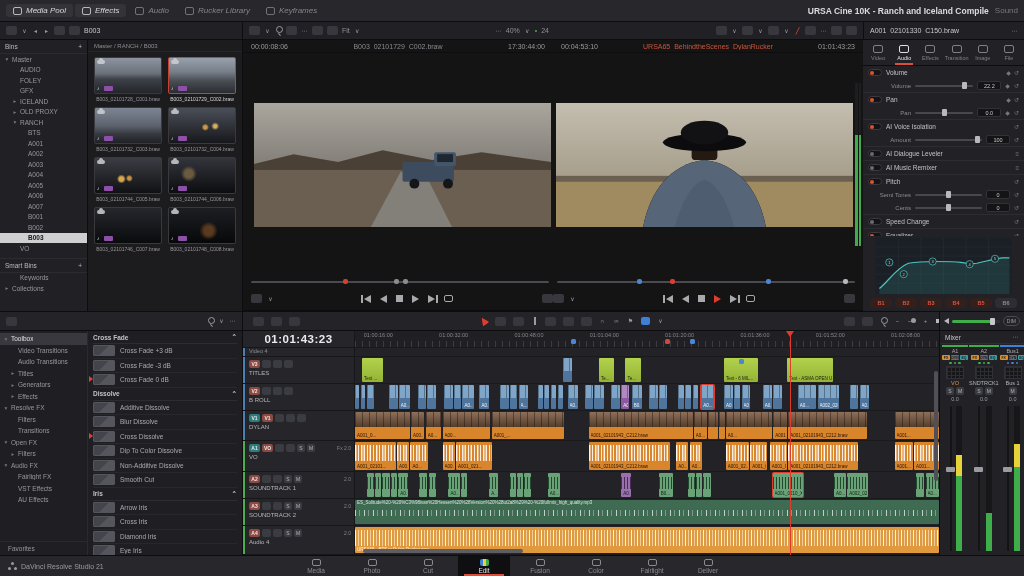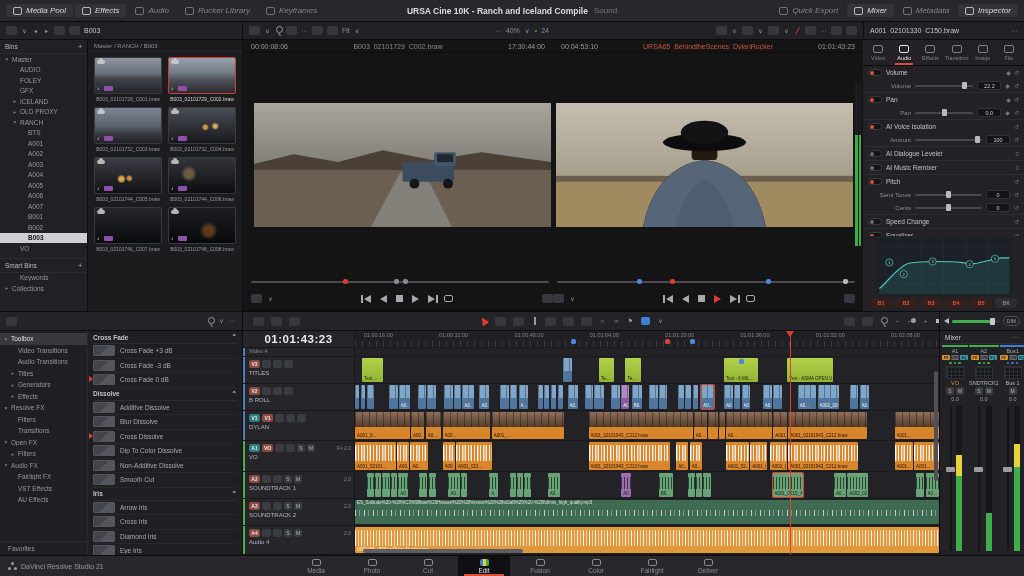--- a/index.html
+++ b/index.html
@@ -274,38 +274,20 @@
         </div>
         <div class="tb-panel">
           <span class="tb-ico"></span>
           <span>Keyframes</span>
         </div>
       </div>
     <div class="tb-title-wrap">
       <span class="tb-title">URSA Cine 10K - Ranch and Iceland Compile</span>
       <span class="tb-status">Sound</span>
     </div>
-    <div class="tb-side right">
-        <div class="tb-panel">
-          <span class="tb-ico"></span>
-          <span>Quick Export</span>
-        </div>
-        <div class="tb-panel active">
-          <span class="tb-ico"></span>
-          <span>Mixer</span>
-        </div>
-        <div class="tb-panel">
-          <span class="tb-ico"></span>
-          <span>Metadata</span>
-        </div>
-        <div class="tb-panel active">
-          <span class="tb-ico"></span>
-          <span>Inspector</span>
-        </div>
-      </div>
   </div>
 
   <div class="row2">
     <div class="r2-seg r2-media">
       <span class="gi"></span>
       <span class="gi plain">∨</span>
       <span class="gi plain">◂</span>
       <span class="gi plain">▸</span>
       <span class="gi"></span>
       <span class="gi"></span>

